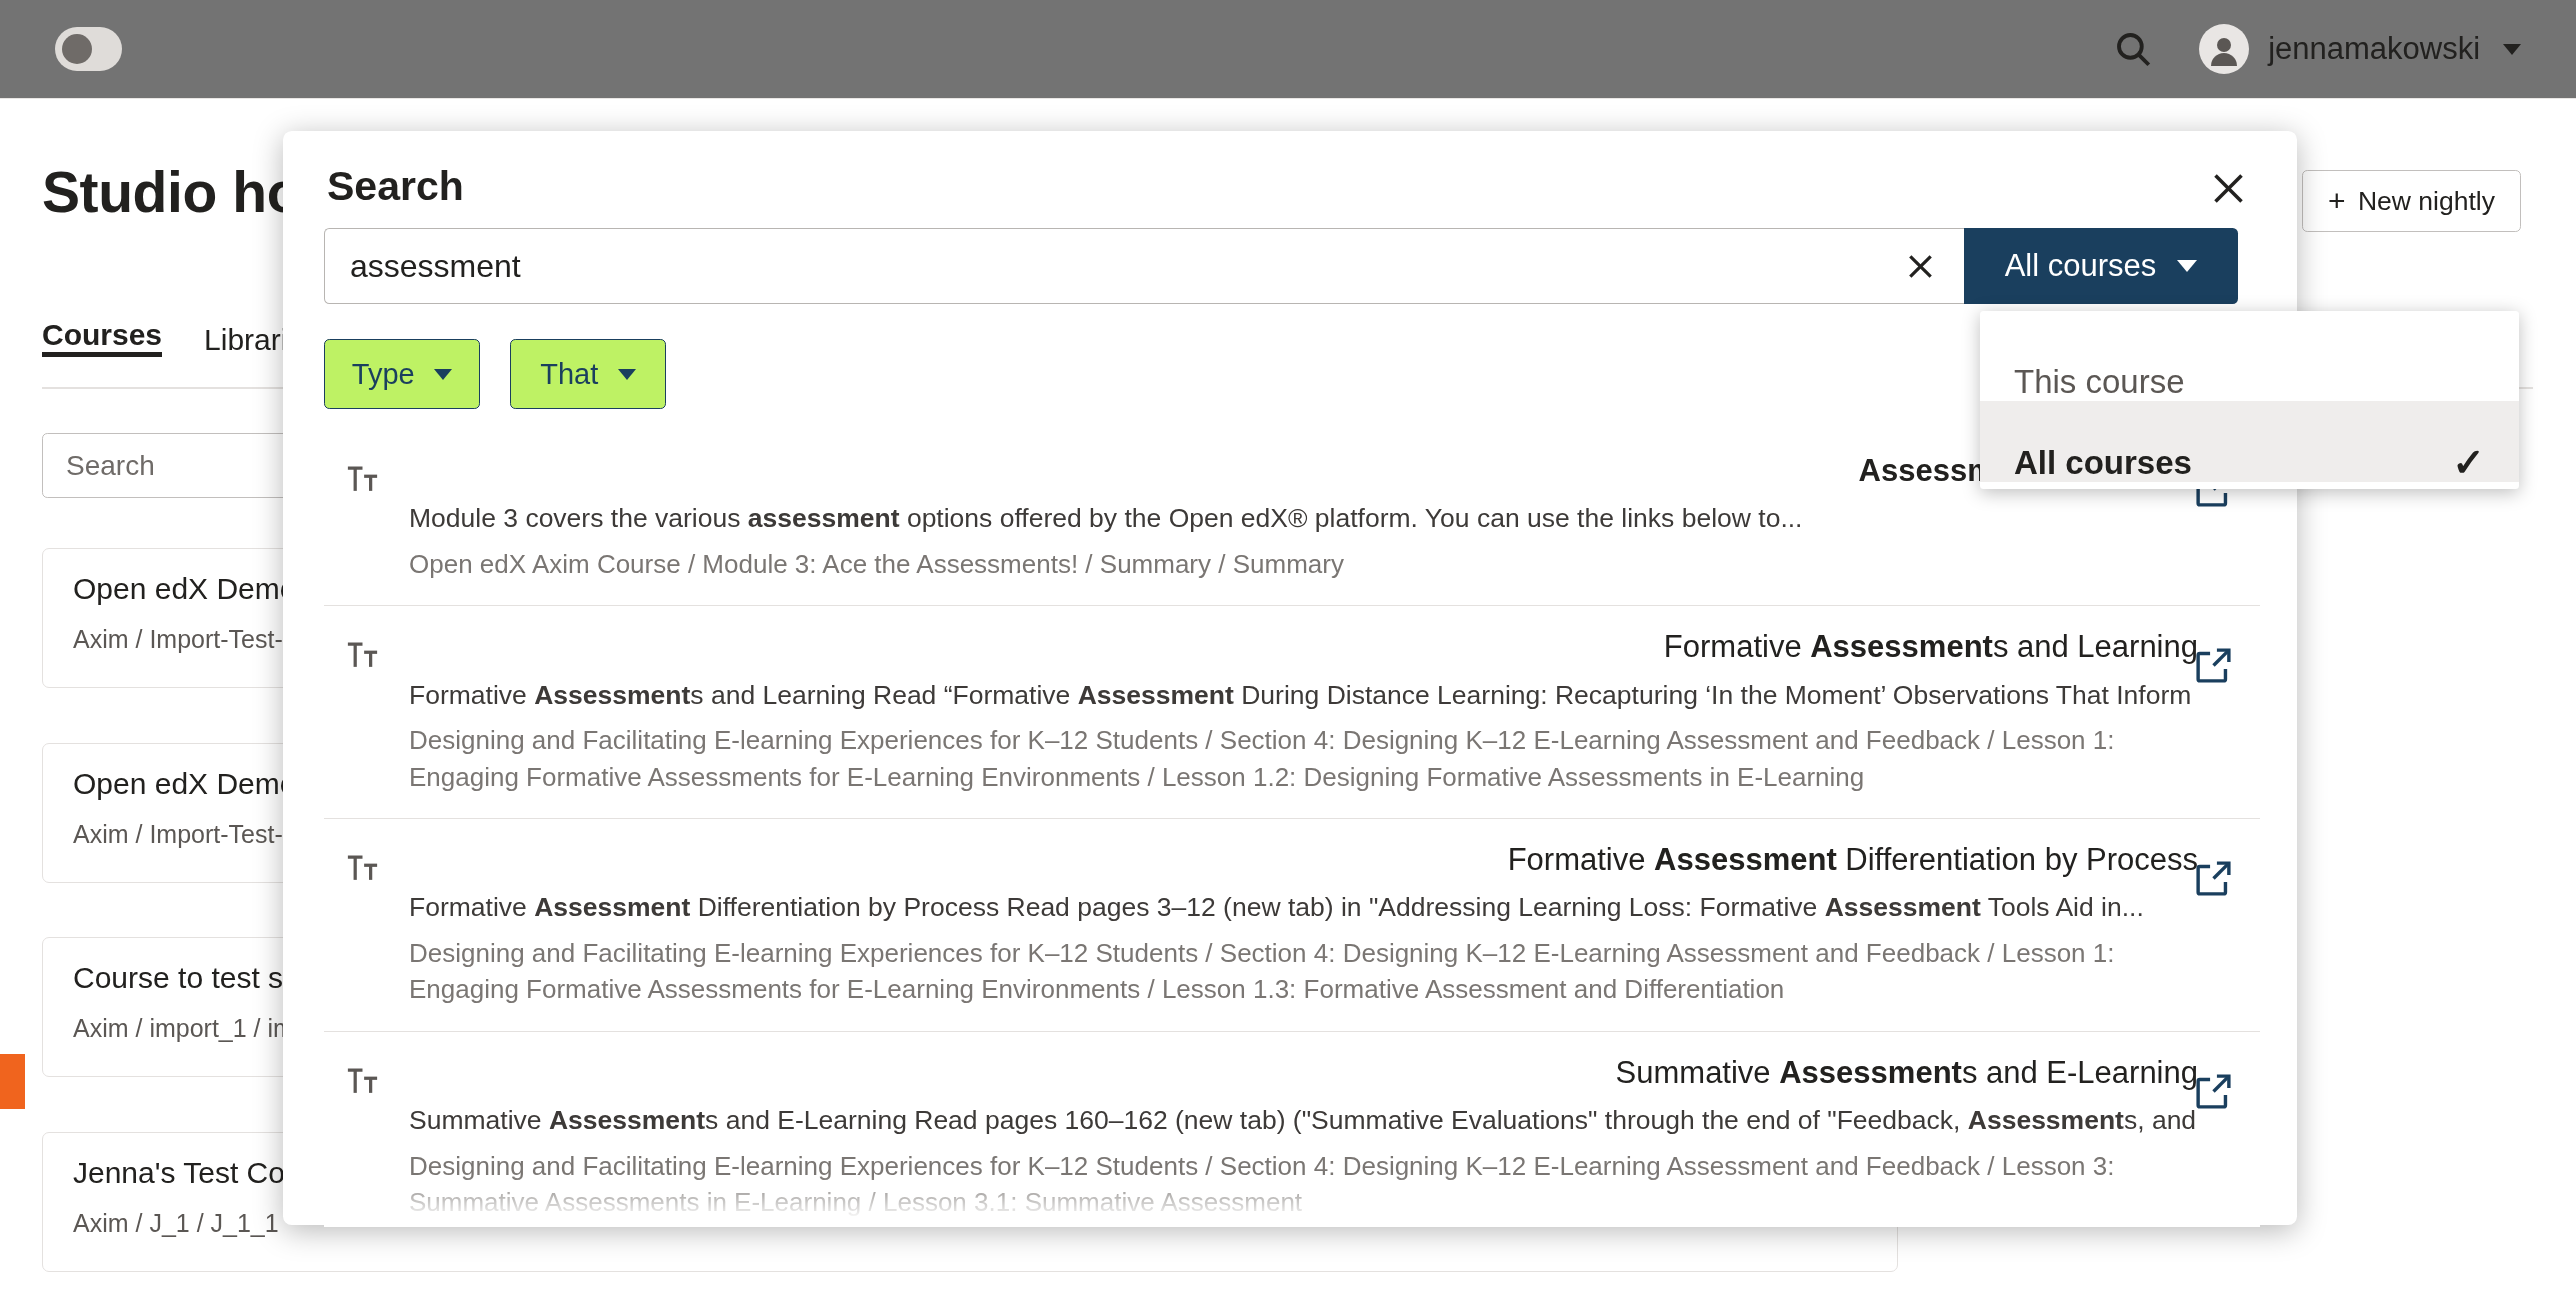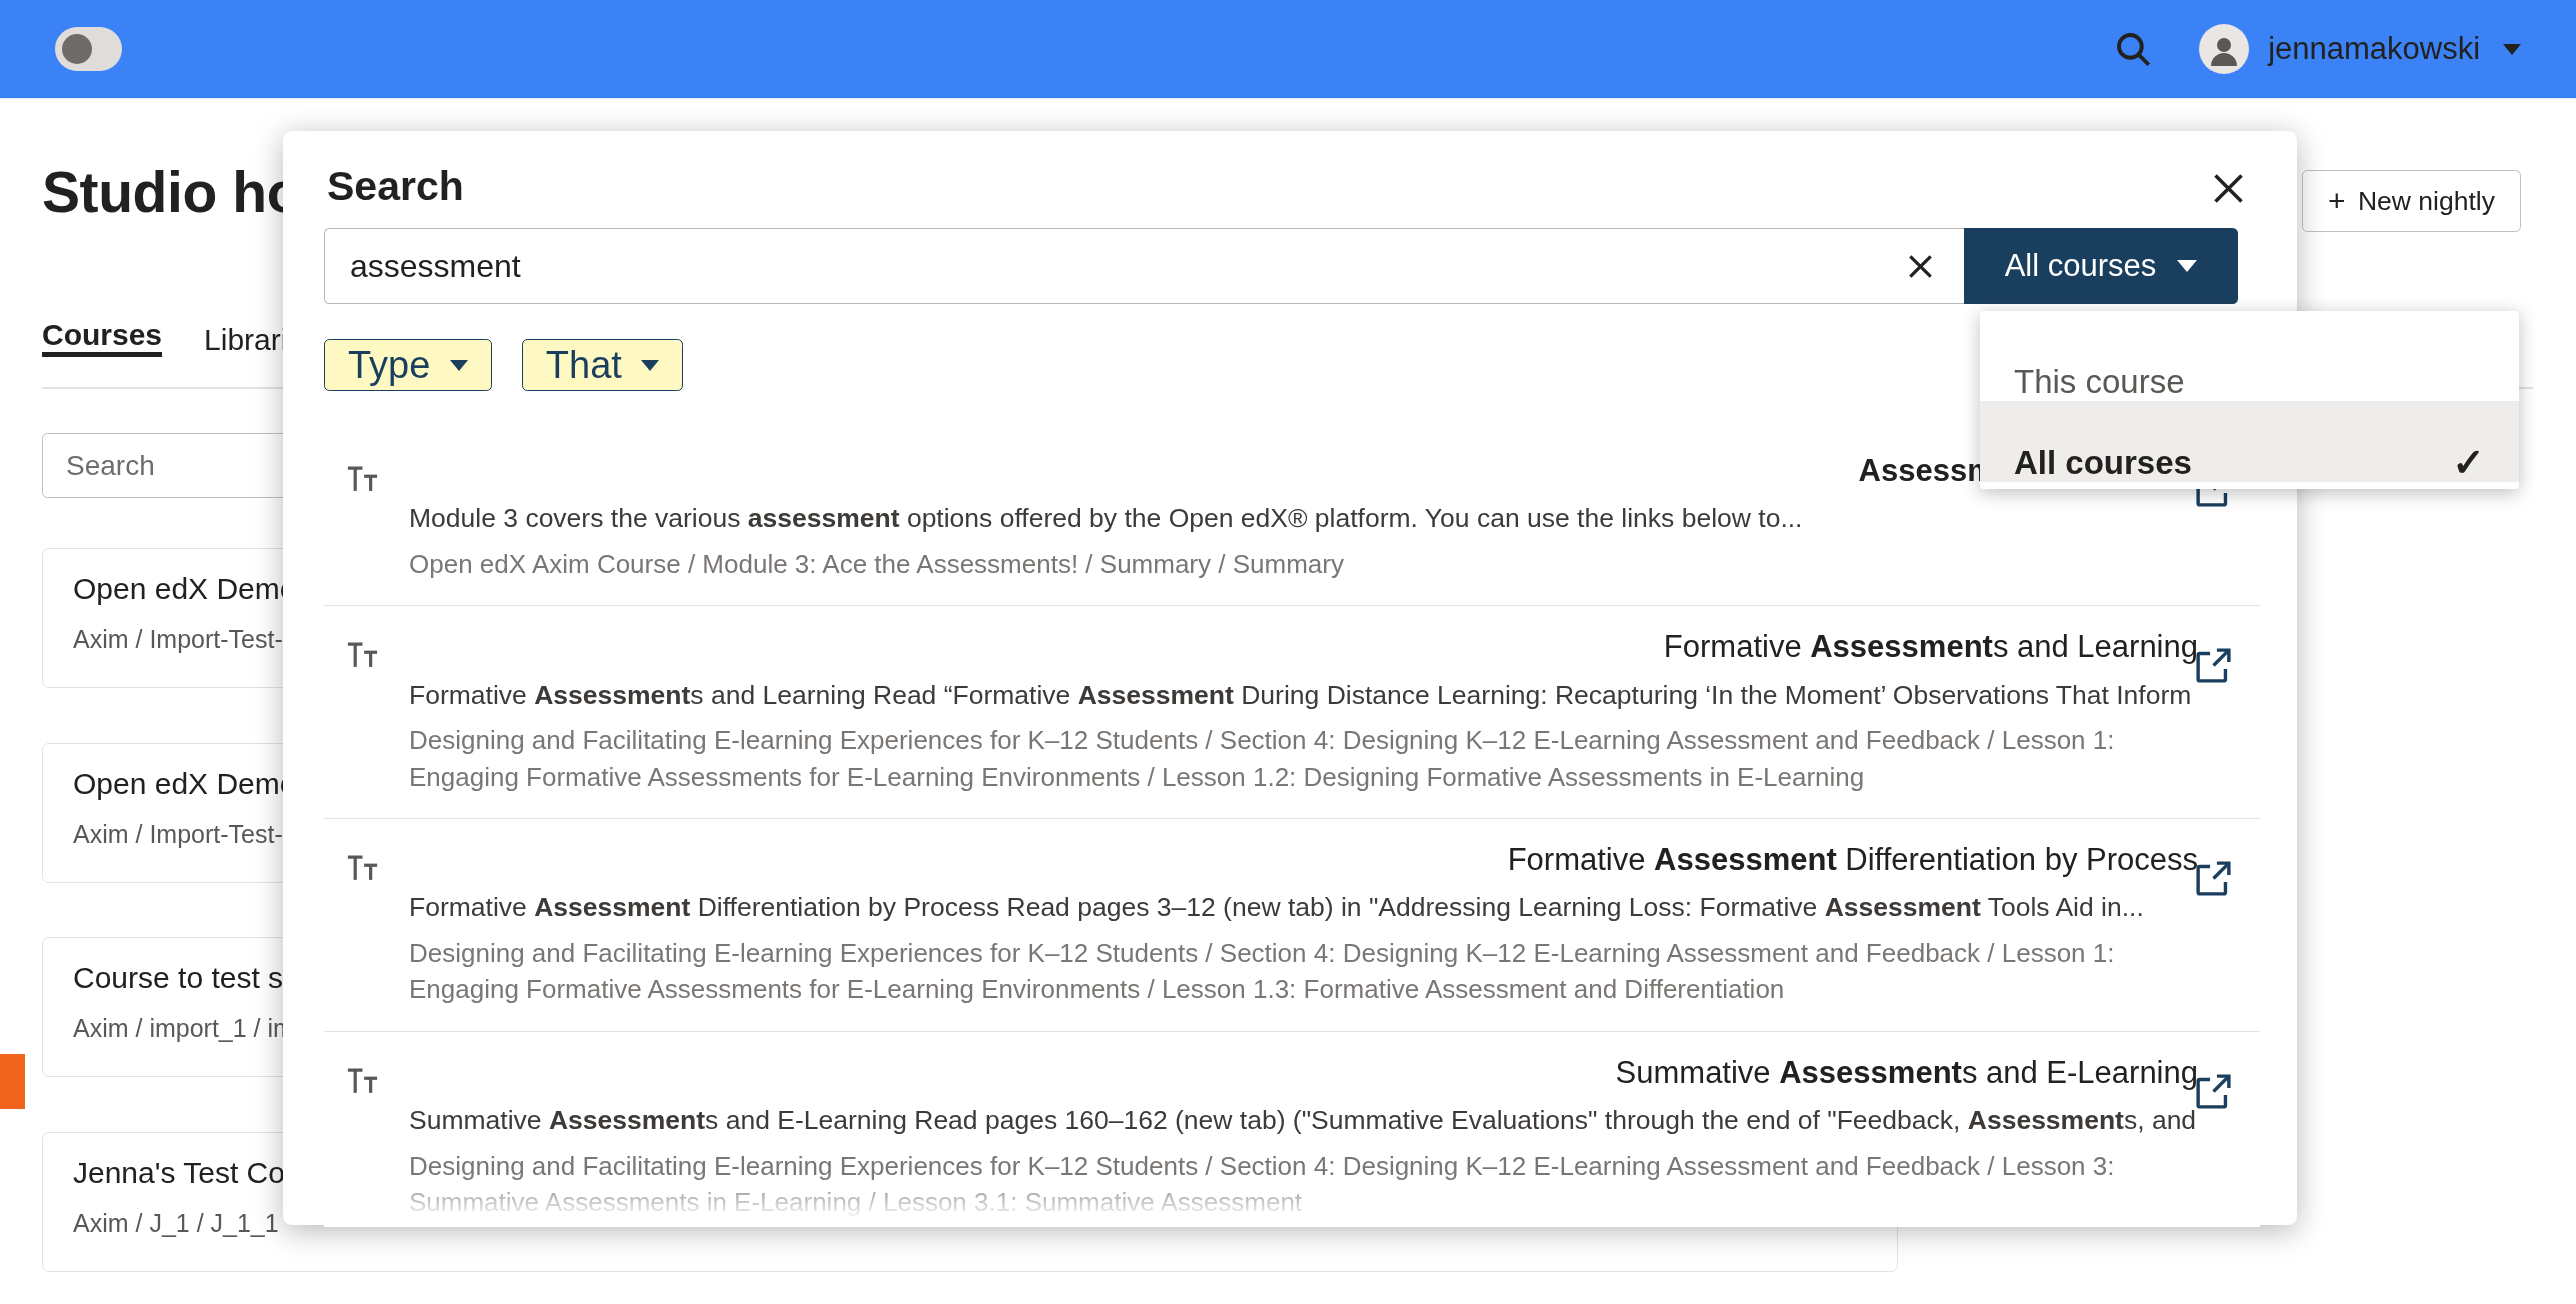--- a/index.html
+++ b/index.html
@@ -13,21 +13,21 @@
   .page {
     position: relative;
     width: 2576px; height: 1305px;
     background: #ffffff;
   }
 
   
   .navbar {
     position: absolute; top: 0; left: 0;
     width: 2576px; height: 99px;
-    background: #3b82f6;
+    background: #737373;
     border-bottom: 1.8px solid #e9e6e4;
     display: flex; align-items: center;
   }
   .logo-dot {
     margin-left: 55px;
     width: 67px; height: 44px;
     background: #dfdcd9;
     border-radius: 22px;
     position: relative;
   }
@@ -260,30 +260,30 @@
     color: #22211f;
     font-size: 39px;
     line-height: 1;
   }
 
   .filters-row {
     position: absolute; left: 324px; top: 339px;
     display: flex; gap: 30px;
   }
   .filter-chip {
-    height: 52px;
+    height: 70px;
     min-width: 156px;
     border: 1.8px solid #1a3f5e;
     border-radius: 5.3px;
-    background: #fef9c3;
+    background: #bef264;
     color: #1a3f5e;
     display: flex; align-items: center; justify-content: center;
     gap: 19.4px;
     padding: 0 23px;
-    font-size: 38px;
+    font-size: 29px;
     cursor: pointer;
   }
   .filter-chip .caret {
     width: 0; height: 0;
     border-left: 9.7px solid transparent;
     border-right: 9.7px solid transparent;
     border-top: 11.5px solid #1a3f5e;
   }
 
   .results {

